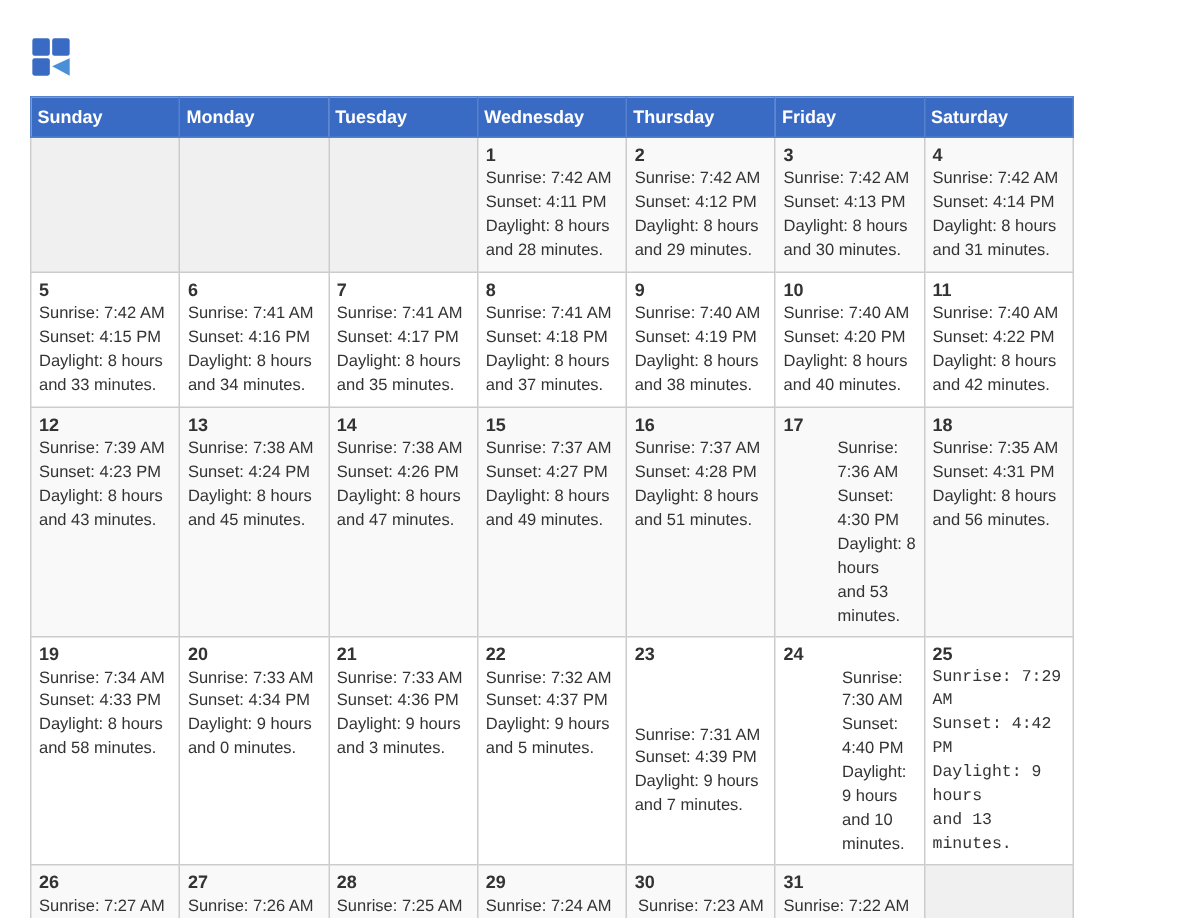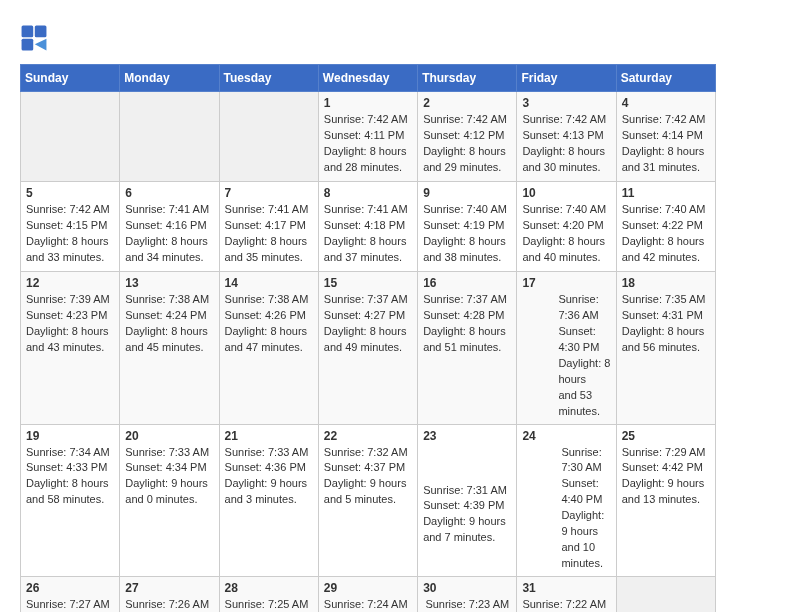--- a/index.html
+++ b/index.html
@@ -303,21 +303,21 @@
           </td>
           <td>
             <span class="day-num">24</span>
             <div class="cell-text" style="white-space: pre-line; margin-left: 39px;">Sunrise: 7:30 AM
 Sunset: 4:40 PM
 Daylight: 9 hours
 and 10 minutes.</div>
           </td>
           <td>
             <span class="day-num">25</span>
-            <div class="cell-text" style="white-space: pre-line;">Sunrise: 7:29 AM
+            <div class="cell-text" style="white-space: pre-line; font-family: Liberation Mono, monospace;">Sunrise: 7:29 AM
 Sunset: 4:42 PM
 Daylight: 9 hours
 and 13 minutes.</div>
           </td>
         </tr>
         <tr>
           <td>
             <span class="day-num">26</span>
             <div class="cell-text" style="white-space: pre-line;">Sunrise: 7:27 AM
 Sunset: 4:43 PM

